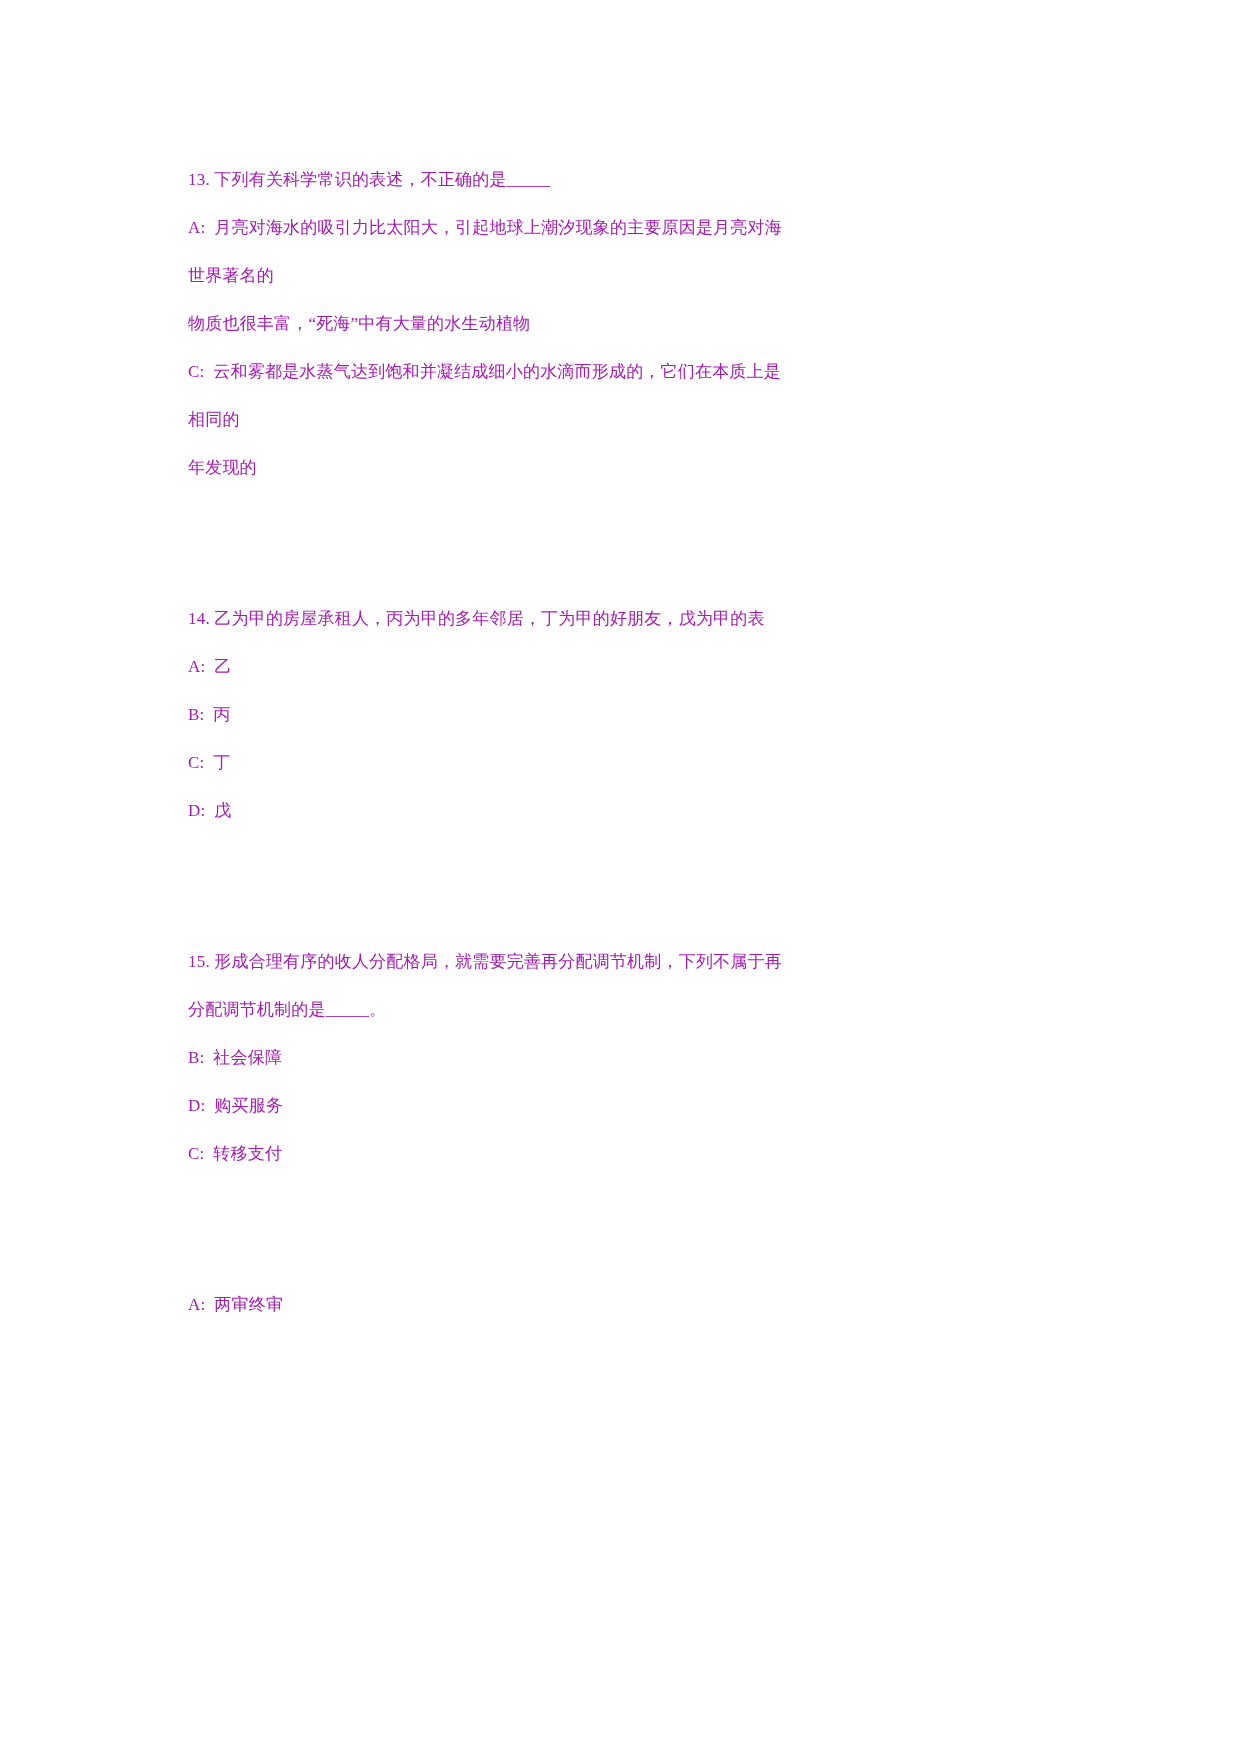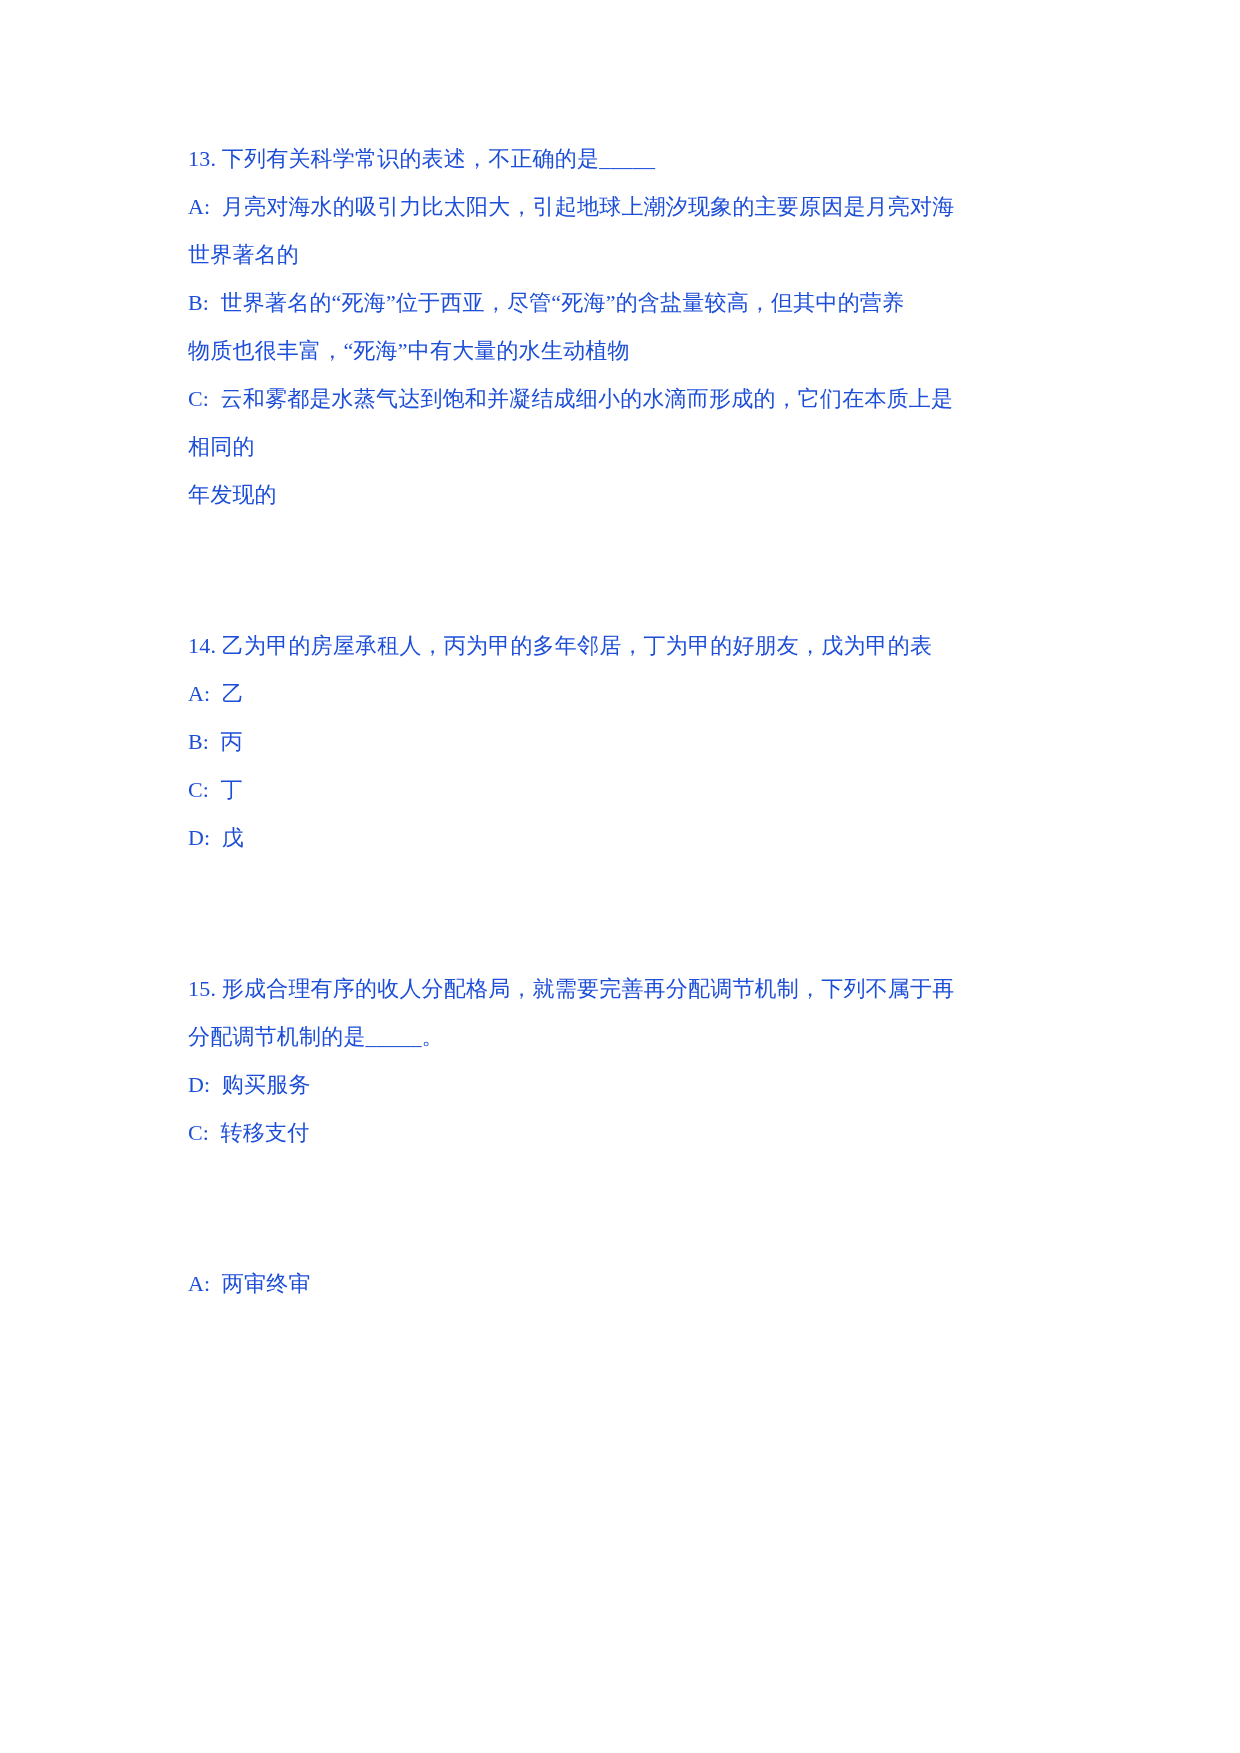--- a/index.html
+++ b/index.html
@@ -15,62 +15,62 @@
   }
   .page {
     position: relative;
     width: 1240px;
     height: 1753px;
     background: #ffffff;
   }
   .content {
     position: absolute;
     left: 188px;
-    top: 135px;
+    top: 156px;
     width: 930px;
-    color: #1d4ed8;
-    font-size: 22px;
+    color: #a21caf;
+    font-size: 17px;
     line-height: 48px;
   }
   .question {
     margin: 0 0 103px 0;
   }
   .line {
     white-space: pre;
     letter-spacing: 0.2px;
   }
 </style>
 </head>
 <body>
 
 <div class="page">
   <div class="content">
 
     <section class="question">
       <div class="line">13. 下列有关科学常识的表述，不正确的是_____</div>
       <div class="line">A:  月亮对海水的吸引力比太阳大，引起地球上潮汐现象的主要原因是月亮对海</div>
       <div class="line">世界著名的</div>
-      <div class="line">B:  世界著名的“死海”位于西亚，尽管“死海”的含盐量较高，但其中的营养</div>
       <div class="line">物质也很丰富，“死海”中有大量的水生动植物</div>
       <div class="line">C:  云和雾都是水蒸气达到饱和并凝结成细小的水滴而形成的，它们在本质上是</div>
       <div class="line">相同的</div>
       <div class="line">年发现的</div>
     </section>
 
     <section class="question">
       <div class="line">14. 乙为甲的房屋承租人，丙为甲的多年邻居，丁为甲的好朋友，戊为甲的表</div>
       <div class="line">A:  乙</div>
       <div class="line">B:  丙</div>
       <div class="line">C:  丁</div>
       <div class="line">D:  戊</div>
     </section>
 
     <section class="question">
       <div class="line">15. 形成合理有序的收人分配格局，就需要完善再分配调节机制，下列不属于再</div>
       <div class="line">分配调节机制的是_____。</div>
+      <div class="line">B:  社会保障</div>
       <div class="line">D:  购买服务</div>
       <div class="line">C:  转移支付</div>
     </section>
 
     <section class="question">
       <div class="line">A:  两审终审</div>
     </section>
 
   </div>
 </div>

